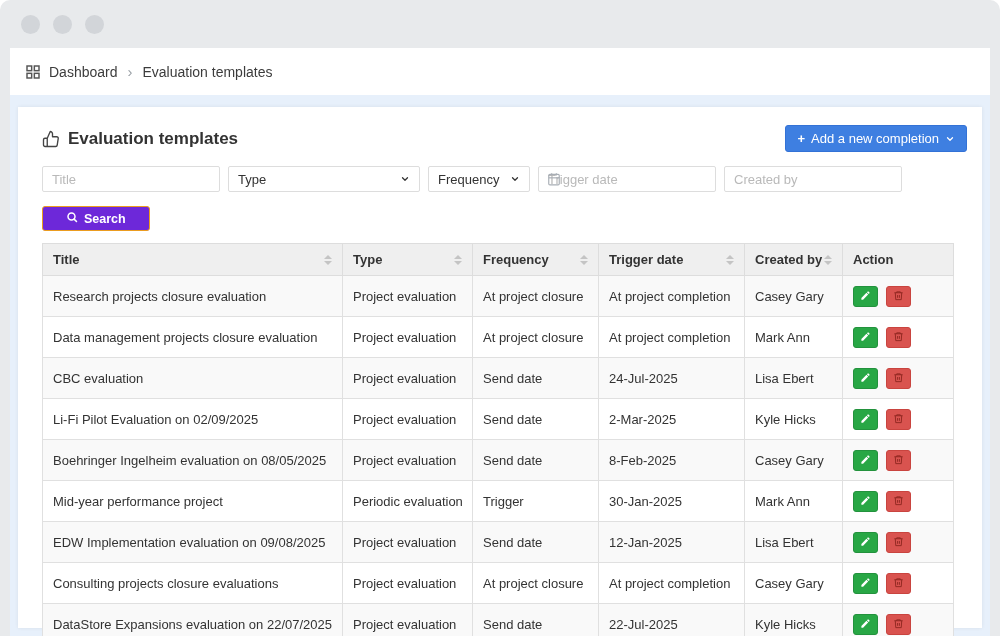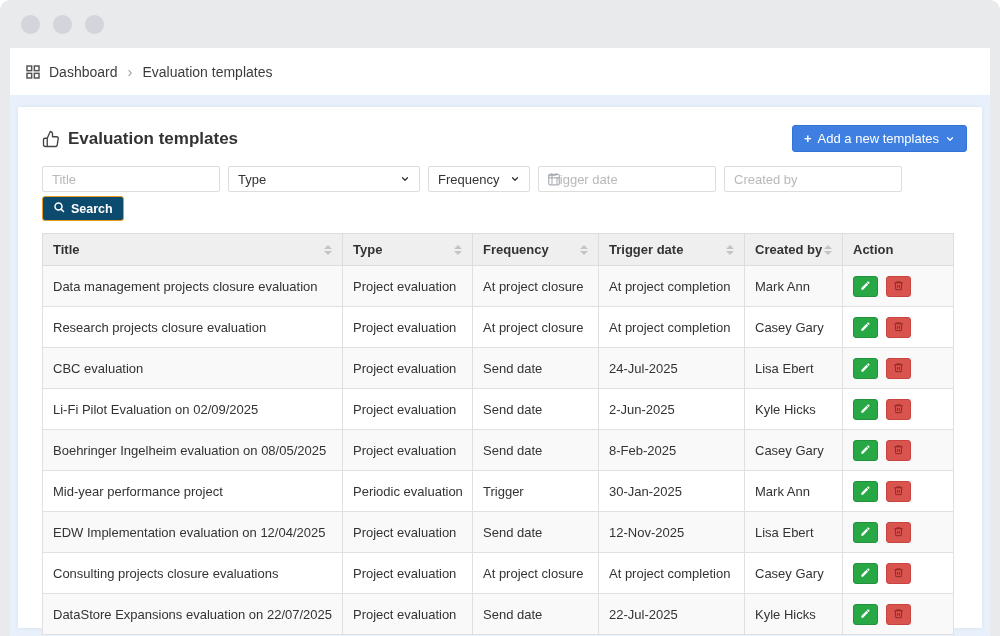--- a/index.html
+++ b/index.html
@@ -37,22 +37,22 @@
   input.f-ctl::placeholder { color:#b9b9b9; }
   .f-title { width:178px; }
   .f-select { display:flex; align-items:center; justify-content:space-between; padding:0 9px; cursor:pointer; }
   .f-type { width:192px; }
   .f-frequency { width:102px; }
   .f-date-wrap { position:relative; width:178px; }
   .f-date-wrap .icon-calendar { position:absolute; left:9px; top:6px; color:#a8aeb5; pointer-events:none; }
   .f-date { width:178px; padding-left:30px; }
   .f-created { width:178px; }
 
-  .btn-search { margin-top:4px; background:#0c4a6e; border:1px solid #eb9c1f; border-radius:3px;
-    color:#fff; font-size:12.5px; font-weight:700; font-family:inherit; padding:4px 10px;
+  .btn-search { margin-top:14px; background:#6d28d9; border:1px solid #eb9c1f; border-radius:3px;
+    color:#fff; font-size:12.5px; font-weight:700; font-family:inherit; padding:4px 23px;
     display:flex; align-items:center; gap:6px; cursor:pointer; }
 
   table { margin-top:12px; border-collapse:collapse; table-layout:fixed; width:911px; font-size:13px; }
   th { background:#efefef; border:1px solid #ddd; height:32px; padding:0 10px; font-weight:700; color:#333; text-align:left; }
   .th-inner { display:flex; align-items:center; justify-content:space-between; }
   .sort-icon { display:inline-flex; flex-direction:column; gap:2px; cursor:pointer; }
   .tri-up { width:0; height:0; border-left:4px solid transparent; border-right:4px solid transparent; border-bottom:4px solid #c4c4c4; }
   .tri-down { width:0; height:0; border-left:4px solid transparent; border-right:4px solid transparent; border-top:4px solid #c4c4c4; }
   td { border:1px solid #e0e0e0; height:41px; padding:0 10px; color:#333; overflow:hidden; white-space:nowrap; }
   tbody tr:nth-child(odd) { background:#f9f9f9; }
@@ -96,21 +96,21 @@
           <h1 class="page-title">
             <span class="icon-thumbs">
               <svg width="18" height="18" viewBox="0 0 24 24" fill="none" stroke="currentColor" stroke-width="1.8" stroke-linejoin="round">
                 <path d="M14 9V5a3 3 0 0 0-3-3l-4 9v11h11.28a2 2 0 0 0 2-1.7l1.38-9a2 2 0 0 0-2-2.3zM7 22H4a2 2 0 0 1-2-2v-7a2 2 0 0 1 2-2h3"></path>
               </svg>
             </span>
             <span>Evaluation templates</span>
           </h1>
           <button class="btn-add">
             <span class="plus">+</span>
-            <span>Add a new templates</span>
+            <span>Add a new completion</span>
             <span class="icon-caret-white">
               <svg width="10" height="10" viewBox="0 0 24 24" fill="none" stroke="#fff" stroke-width="3" stroke-linecap="round" stroke-linejoin="round">
                 <polyline points="6 9 12 15 18 9"></polyline>
               </svg>
             </span>
           </button>
         </div>
 
         <div class="filters">
           <input class="f-ctl f-title" placeholder="Title" style="">
@@ -213,20 +213,46 @@
                 <th>
     <span class="th-inner">
       <span class="th-label">Action</span>
 
     </span>
   </th>
               </tr>
           </thead>
           <tbody>
               <tr>
+    <td>Research projects closure evaluation</td>
+    <td>Project evaluation</td>
+    <td>At project closure</td>
+    <td>At project completion</td>
+    <td>Casey Gary</td>
+    <td class="c-action">
+      <button class="btn-act btn-edit">
+        <span>
+          <svg width="11" height="11" viewBox="0 0 24 24" fill="#fff">
+            <path d="M3 17.25V21h3.75L17.81 9.94l-3.75-3.75L3 17.25zM20.71 7.04a1 1 0 0 0 0-1.41l-2.34-2.34a1 1 0 0 0-1.41 0l-1.83 1.83 3.75 3.75 1.83-1.83z"></path>
+          </svg>
+        </span>
+      </button>
+      <button class="btn-act btn-delete">
+        <span>
+          <svg width="11" height="11" viewBox="0 0 24 24" fill="none" stroke="#8e2620" stroke-width="2">
+            <path d="M3 6h18"></path>
+                        <path d="M8 6V4h8v2"></path>
+                        <path d="M5 6l1 15h12l1-15"></path>
+                        <path d="M10 11v6M14 11v6"></path>
+          </svg>
+        </span>
+      </button>
+    </td>
+  </tr>
+              <tr>
     <td>Data management projects closure evaluation</td>
     <td>Project evaluation</td>
     <td>At project closure</td>
     <td>At project completion</td>
     <td>Mark Ann</td>
     <td class="c-action">
       <button class="btn-act btn-edit">
         <span>
           <svg width="11" height="11" viewBox="0 0 24 24" fill="#fff">
             <path d="M3 17.25V21h3.75L17.81 9.94l-3.75-3.75L3 17.25zM20.71 7.04a1 1 0 0 0 0-1.41l-2.34-2.34a1 1 0 0 0-1.41 0l-1.83 1.83 3.75 3.75 1.83-1.83z"></path>
@@ -239,46 +265,20 @@
             <path d="M3 6h18"></path>
                         <path d="M8 6V4h8v2"></path>
                         <path d="M5 6l1 15h12l1-15"></path>
                         <path d="M10 11v6M14 11v6"></path>
           </svg>
         </span>
       </button>
     </td>
   </tr>
               <tr>
-    <td>Research projects closure evaluation</td>
-    <td>Project evaluation</td>
-    <td>At project closure</td>
-    <td>At project completion</td>
-    <td>Casey Gary</td>
-    <td class="c-action">
-      <button class="btn-act btn-edit">
-        <span>
-          <svg width="11" height="11" viewBox="0 0 24 24" fill="#fff">
-            <path d="M3 17.25V21h3.75L17.81 9.94l-3.75-3.75L3 17.25zM20.71 7.04a1 1 0 0 0 0-1.41l-2.34-2.34a1 1 0 0 0-1.41 0l-1.83 1.83 3.75 3.75 1.83-1.83z"></path>
-          </svg>
-        </span>
-      </button>
-      <button class="btn-act btn-delete">
-        <span>
-          <svg width="11" height="11" viewBox="0 0 24 24" fill="none" stroke="#8e2620" stroke-width="2">
-            <path d="M3 6h18"></path>
-                        <path d="M8 6V4h8v2"></path>
-                        <path d="M5 6l1 15h12l1-15"></path>
-                        <path d="M10 11v6M14 11v6"></path>
-          </svg>
-        </span>
-      </button>
-    </td>
-  </tr>
-              <tr>
     <td>CBC evaluation</td>
     <td>Project evaluation</td>
     <td>Send date</td>
     <td>24-Jul-2025</td>
     <td>Lisa Ebert</td>
     <td class="c-action">
       <button class="btn-act btn-edit">
         <span>
           <svg width="11" height="11" viewBox="0 0 24 24" fill="#fff">
             <path d="M3 17.25V21h3.75L17.81 9.94l-3.75-3.75L3 17.25zM20.71 7.04a1 1 0 0 0 0-1.41l-2.34-2.34a1 1 0 0 0-1.41 0l-1.83 1.83 3.75 3.75 1.83-1.83z"></path>
@@ -294,21 +294,21 @@
                         <path d="M10 11v6M14 11v6"></path>
           </svg>
         </span>
       </button>
     </td>
   </tr>
               <tr>
     <td>Li-Fi Pilot Evaluation on 02/09/2025</td>
     <td>Project evaluation</td>
     <td>Send date</td>
-    <td>2-Jun-2025</td>
+    <td>2-Mar-2025</td>
     <td>Kyle Hicks</td>
     <td class="c-action">
       <button class="btn-act btn-edit">
         <span>
           <svg width="11" height="11" viewBox="0 0 24 24" fill="#fff">
             <path d="M3 17.25V21h3.75L17.81 9.94l-3.75-3.75L3 17.25zM20.71 7.04a1 1 0 0 0 0-1.41l-2.34-2.34a1 1 0 0 0-1.41 0l-1.83 1.83 3.75 3.75 1.83-1.83z"></path>
           </svg>
         </span>
       </button>
       <button class="btn-act btn-delete">
@@ -369,24 +369,24 @@
             <path d="M3 6h18"></path>
                         <path d="M8 6V4h8v2"></path>
                         <path d="M5 6l1 15h12l1-15"></path>
                         <path d="M10 11v6M14 11v6"></path>
           </svg>
         </span>
       </button>
     </td>
   </tr>
               <tr>
-    <td>EDW Implementation evaluation on 12/04/2025</td>
+    <td>EDW Implementation evaluation on 09/08/2025</td>
     <td>Project evaluation</td>
     <td>Send date</td>
-    <td>12-Nov-2025</td>
+    <td>12-Jan-2025</td>
     <td>Lisa Ebert</td>
     <td class="c-action">
       <button class="btn-act btn-edit">
         <span>
           <svg width="11" height="11" viewBox="0 0 24 24" fill="#fff">
             <path d="M3 17.25V21h3.75L17.81 9.94l-3.75-3.75L3 17.25zM20.71 7.04a1 1 0 0 0 0-1.41l-2.34-2.34a1 1 0 0 0-1.41 0l-1.83 1.83 3.75 3.75 1.83-1.83z"></path>
           </svg>
         </span>
       </button>
       <button class="btn-act btn-delete">

